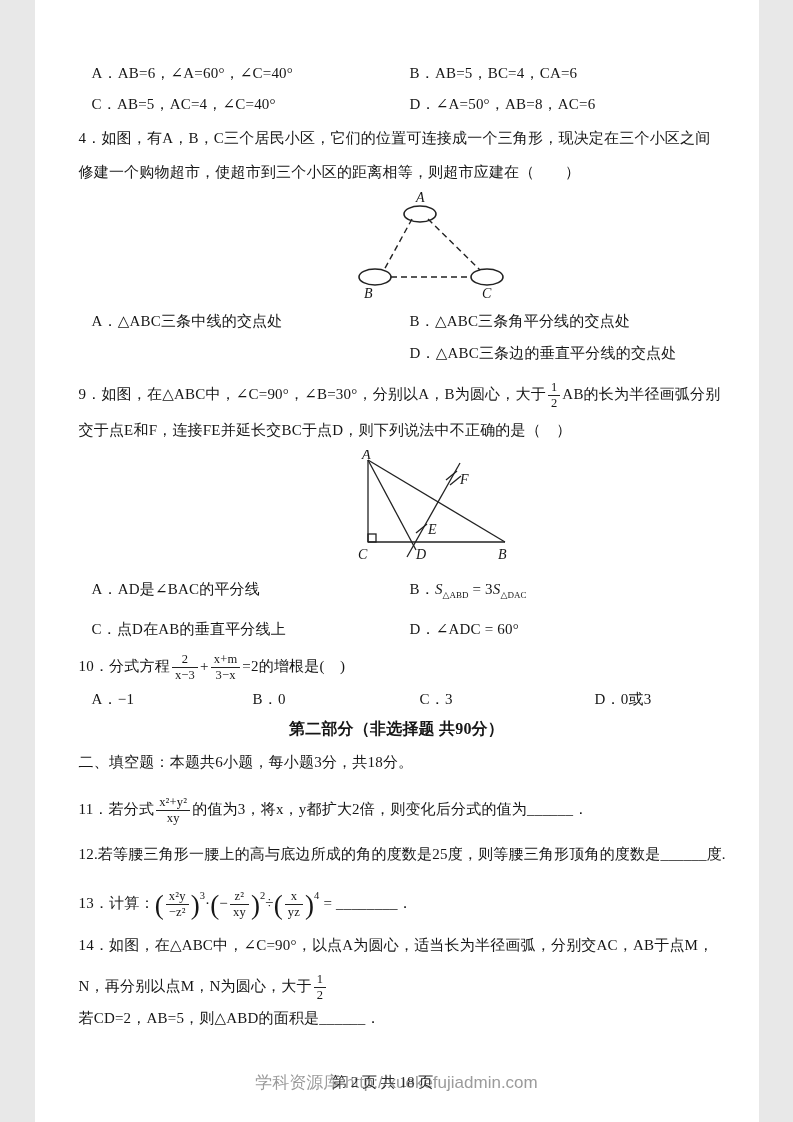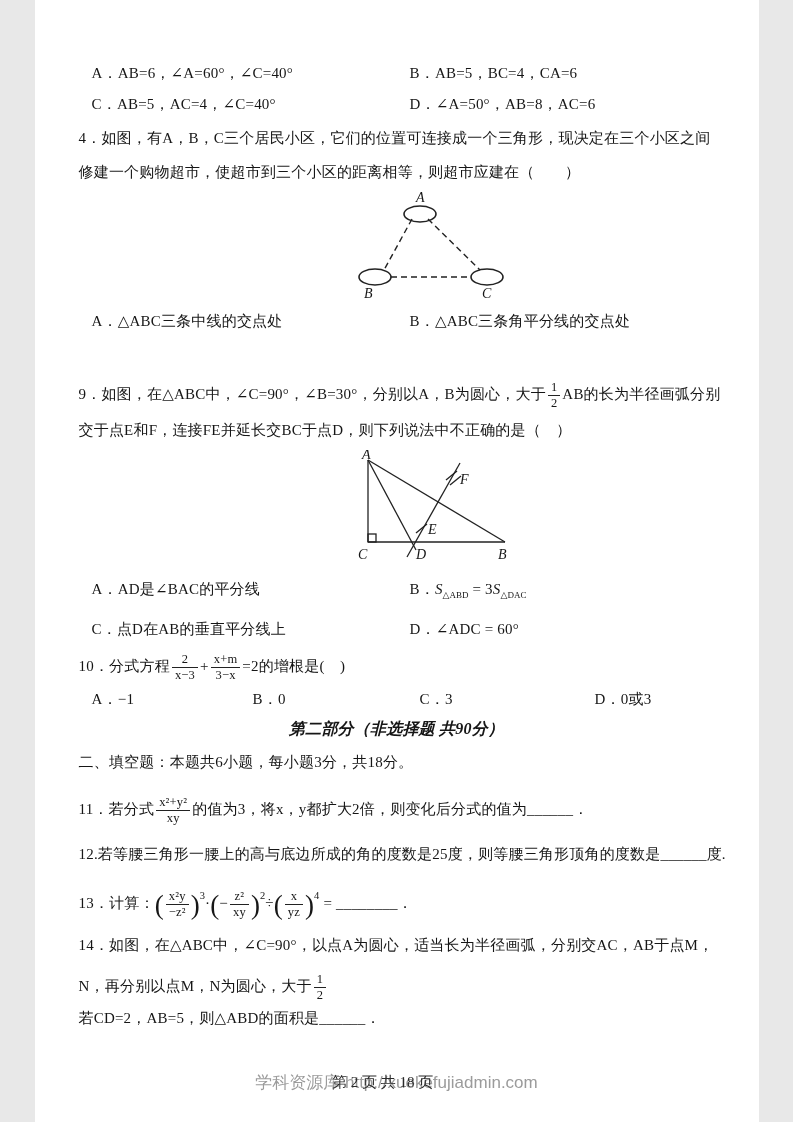--- a/index.html
+++ b/index.html
@@ -6,21 +6,21 @@
   .page{
     position:relative;width:724px;height:1122px;background:#ffffff;
     font-family:"Liberation Serif","DejaVu Serif",serif;color:#161616;
     margin:0 auto;overflow:hidden;
   }
   .line{position:absolute;font-size:15px;white-space:nowrap;letter-spacing:.2px;line-height:1.3;}
   .opt-left{left:57px;}
   .opt-right{left:375px;}
   .body-left{left:44px;}
   .centered{left:0;right:0;text-align:center;}
-  .bold{font-weight:bold;font-style:italic;}
+  .bold{font-weight:bold;}
   .frac{display:inline-block;vertical-align:-0.62em;text-align:center;font-size:12.5px;line-height:1.18;margin:0 2px;}
   .frac .num{display:block;border-bottom:1px solid #222;padding:0 3px;}
   .frac .den{display:block;padding:0 3px;}
   .bigp{font-size:27px;vertical-align:-0.22em;font-weight:400;letter-spacing:0;}
   .exp{font-size:10.5px;vertical-align:9px;}
   .msub{font-size:9px;vertical-align:-4px;letter-spacing:0;}
   .mvar{font-style:italic;}
   .watermark{position:absolute;left:0;right:0;text-align:center;
     font-family:"Liberation Sans","DejaVu Sans",sans-serif;font-size:17px;color:#9b9b9b;}
   .pagenum{position:absolute;left:0;right:0;text-align:center;font-size:15px;color:#2a2a2a;}
@@ -50,20 +50,21 @@
       <ellipse cx="35" cy="87" rx="16" ry="8"></ellipse>
       <ellipse cx="147" cy="87" rx="16" ry="8"></ellipse>
     </g>
     <text x="76" y="12">A</text>
     <text x="24" y="108">B</text>
     <text x="142" y="108">C</text>
   </svg>
 
   <div class="line opt-left" style="top:312px">A．△ABC三条中线的交点处</div>
   <div class="line opt-right" style="top:312px">B．△ABC三条角平分线的交点处</div>
+  <div class="line opt-right" style="top:344px">D．△ABC三条边的垂直平分线的交点处</div>
 
   <div class="line body-left" style="top:380px">
     <span>9．如图，在△ABC中，∠C=90°，∠B=30°，分别以A，B为圆心，大于</span><span class="frac"><span class="num">1</span><span class="den">2</span></span><span>AB的长为半径画弧分别</span>
   </div>
   <div class="line body-left" style="top:421px">交于点E和F，连接FE并延长交BC于点D，则下列说法中不正确的是（　）</div>
 
   <svg style="position:absolute;left:315px;top:450px" width="170" height="115" viewBox="0 0 170 115">
     <g stroke="#222" stroke-width="1.3" fill="none">
       <line x1="18" y1="10" x2="18" y2="92"></line>
       <line x1="18" y1="92" x2="155" y2="92"></line>

